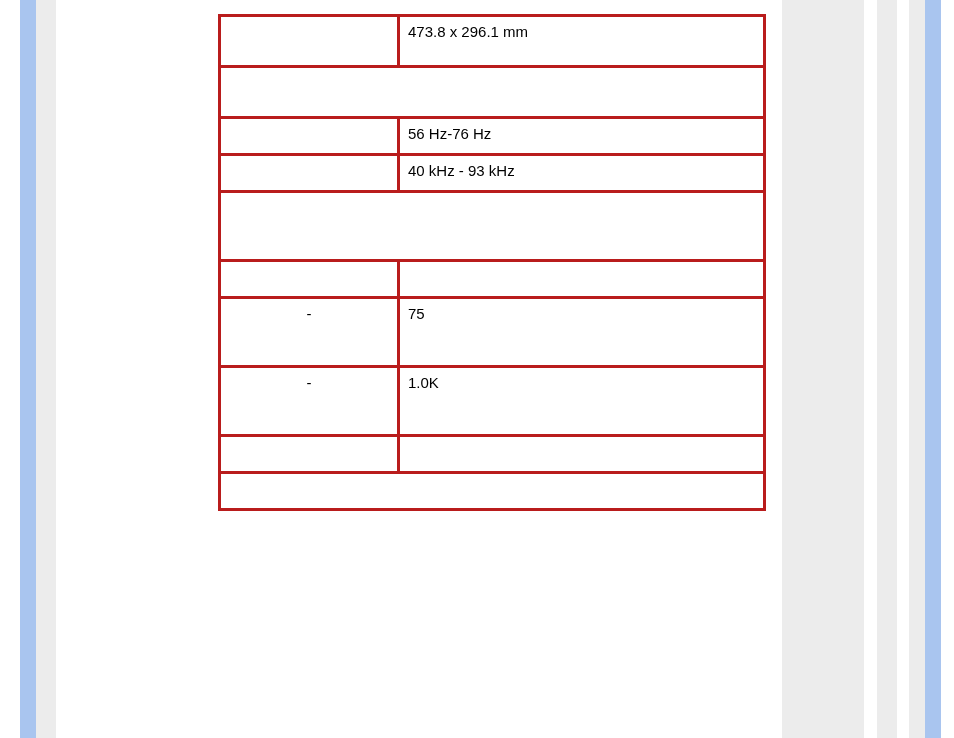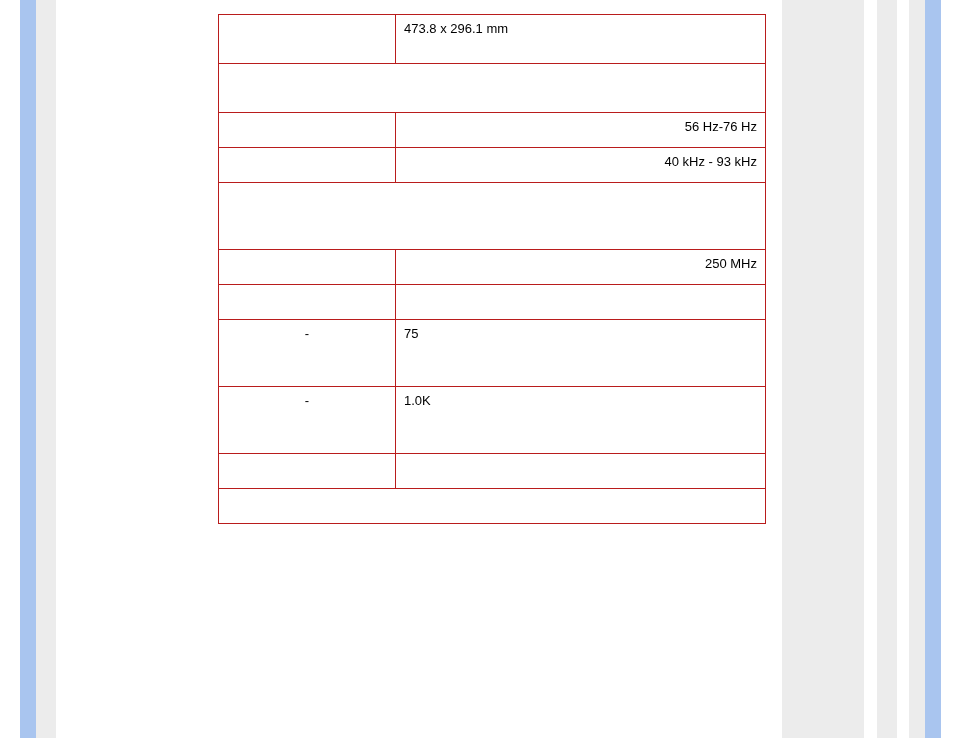--- a/index.html
+++ b/index.html
@@ -51,36 +51,36 @@
   table.spec {
     position: absolute;
     left: 218px;
     top: 14px;
     width: 548px;
     border-collapse: collapse;
     border: 1px solid #c8c8c8;
     background: #ffffff;
   }
   table.spec td {
-    border: 1px solid #b91c1c;
+    border: 3px solid #b91c1c;
     padding: 6px 8px;
     vertical-align: top;
-    font-size: 13px;
+    font-size: 15px;
     color: #000;
   }
   table.spec td.label {
     width: 160px;
   }
   table.spec td.section {
     background: #ffffff;
     height: 22px;
   }
   table.spec tr.tall td { height: 54px; }
   table.spec tr.med  td { height: 36px; }
-  table.spec tr.short td { height: 22px; text-align: right; }
+  table.spec tr.short td { height: 22px; }
 
   
   td.center-dash { text-align: center; }
 </style>
 </head>
 <body>
 
 <div class="blue-left"></div>
 <div class="blue-right"></div>
 <div class="gray-a"></div>
@@ -109,24 +109,20 @@
 
     <tr class="short">
       <td class="label"></td>
       <td>40 kHz - 93 kHz</td>
     </tr>
 
     <tr class="tall">
       <td class="section" colspan="2"></td>
     </tr>
 
-    <tr class="short">
-      <td class="label"></td>
-      <td>250 MHz</td>
-    </tr>
 
     <tr class="short">
       <td class="label"></td>
       <td></td>
     </tr>
 
     <tr class="tall">
       <td class="label center-dash">-</td>
       <td>75</td>
     </tr>

